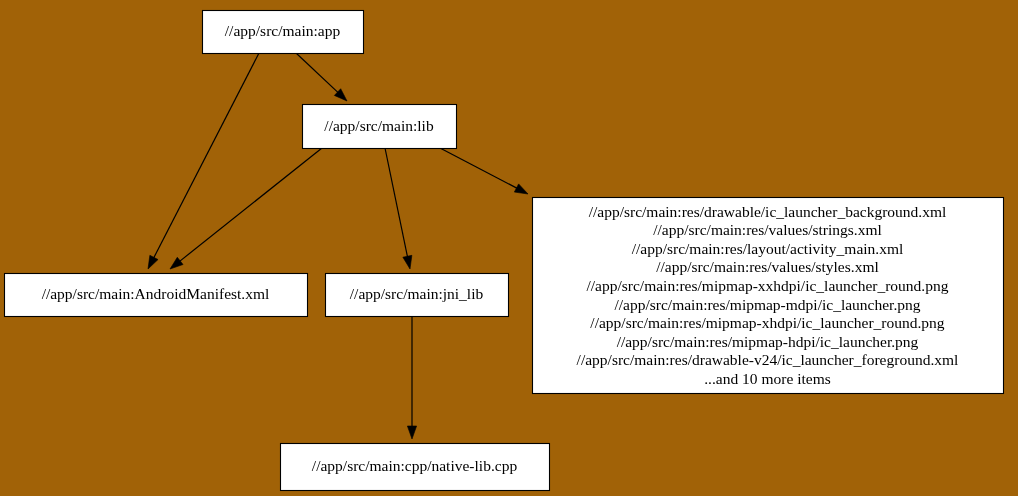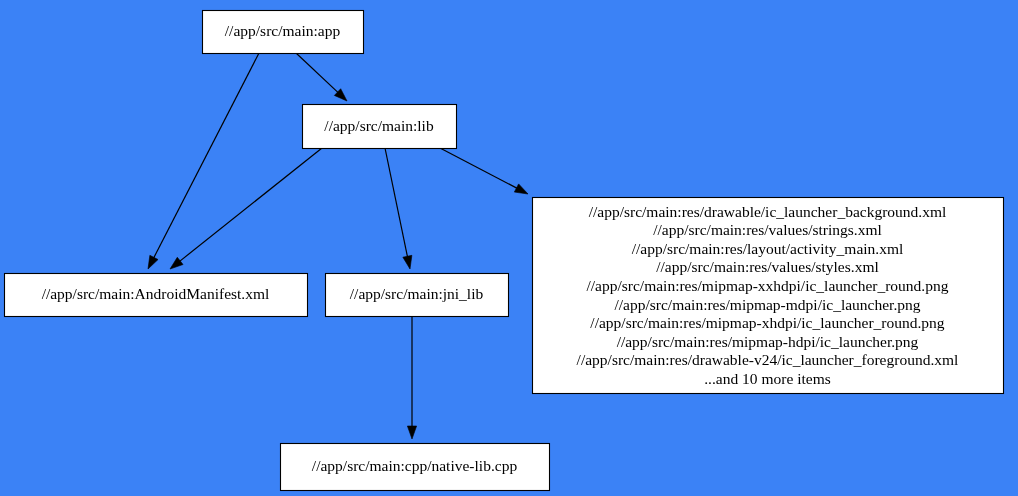--- a/index.html
+++ b/index.html
@@ -10,21 +10,21 @@
   body {
     width: 1018px;
     height: 496px;
     overflow: hidden;
     font-family: "Liberation Serif", "DejaVu Serif", serif;
   }
   #graph-root {
     position: relative;
     width: 1018px;
     height: 496px;
-    background: #3b82f6;
+    background: #a16207;
   }
   svg.graph-canvas {
     position: absolute;
     left: 0;
     top: 0;
     width: 1018px;
     height: 496px;
     display: block;
   }
   .node-box {

